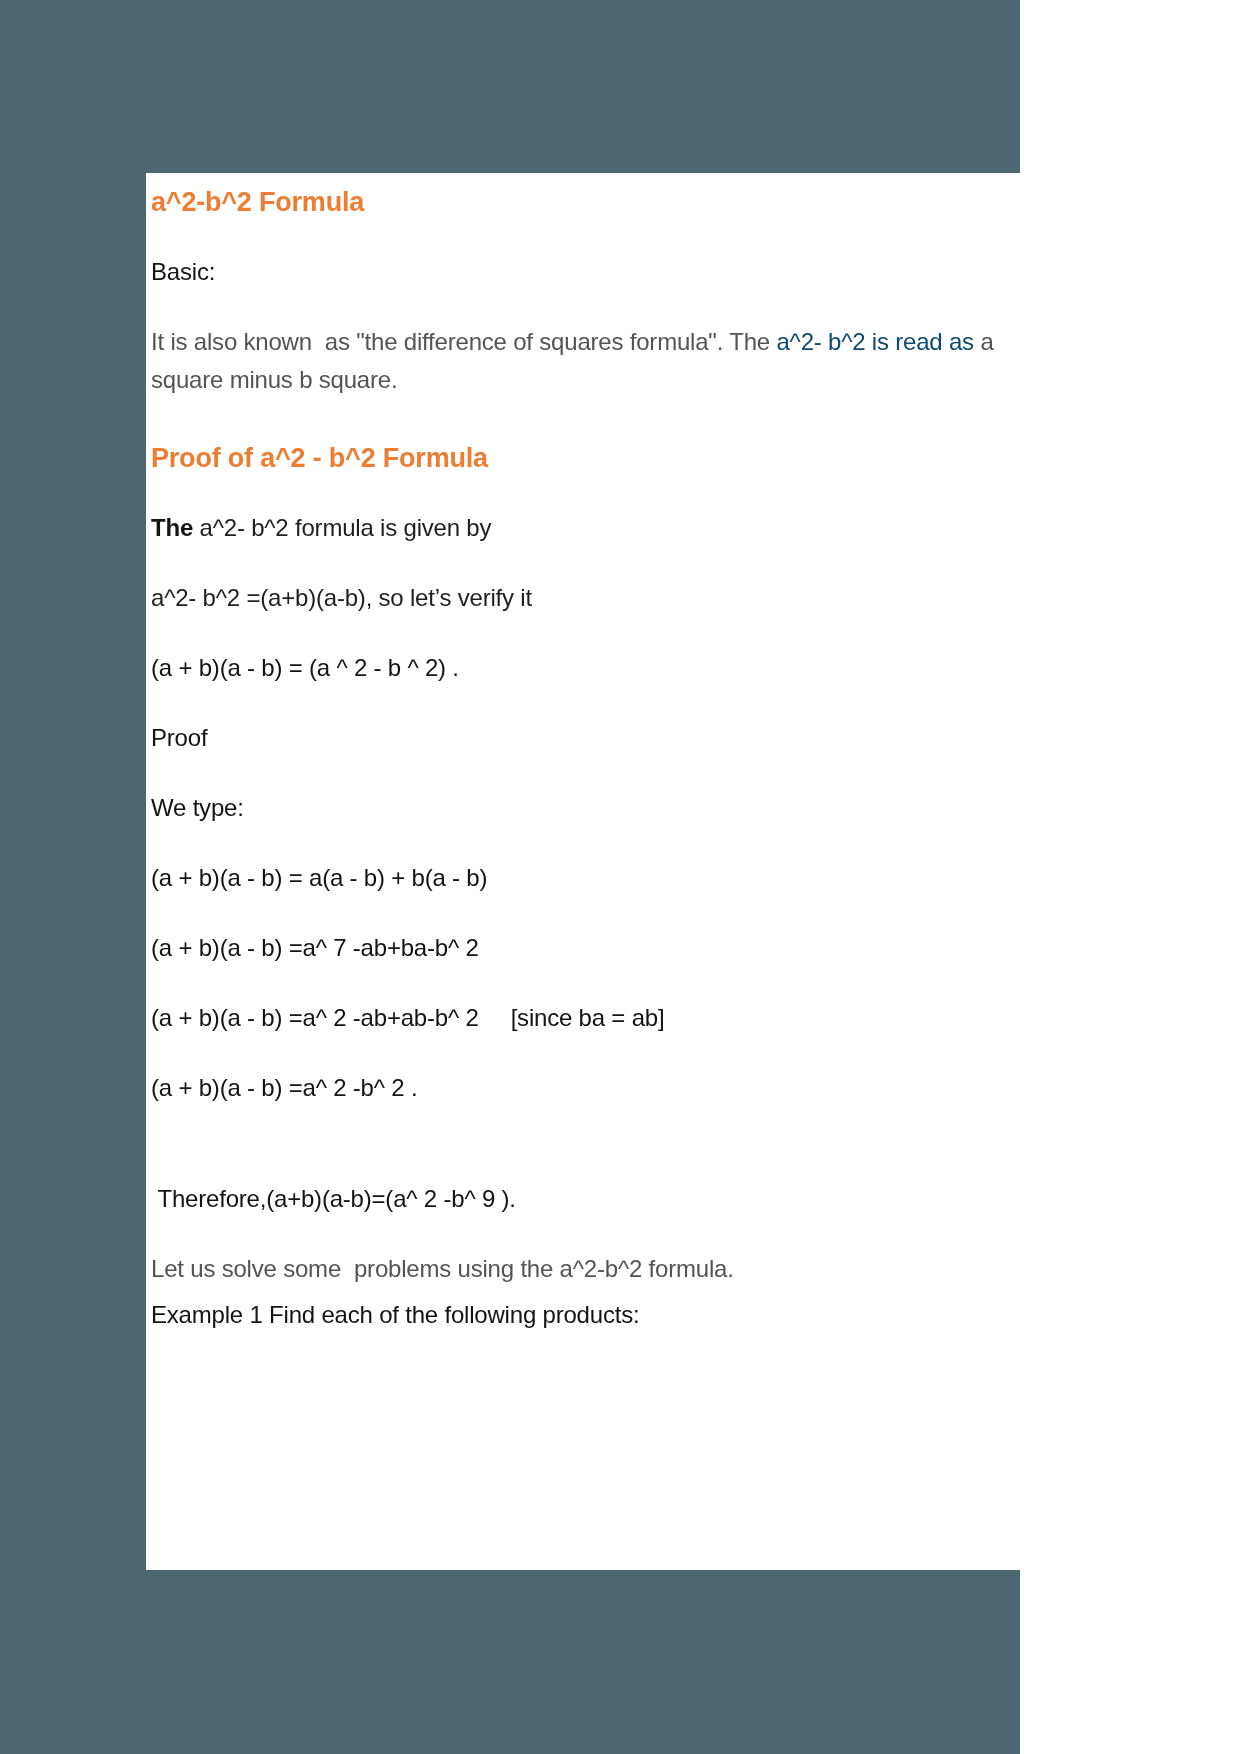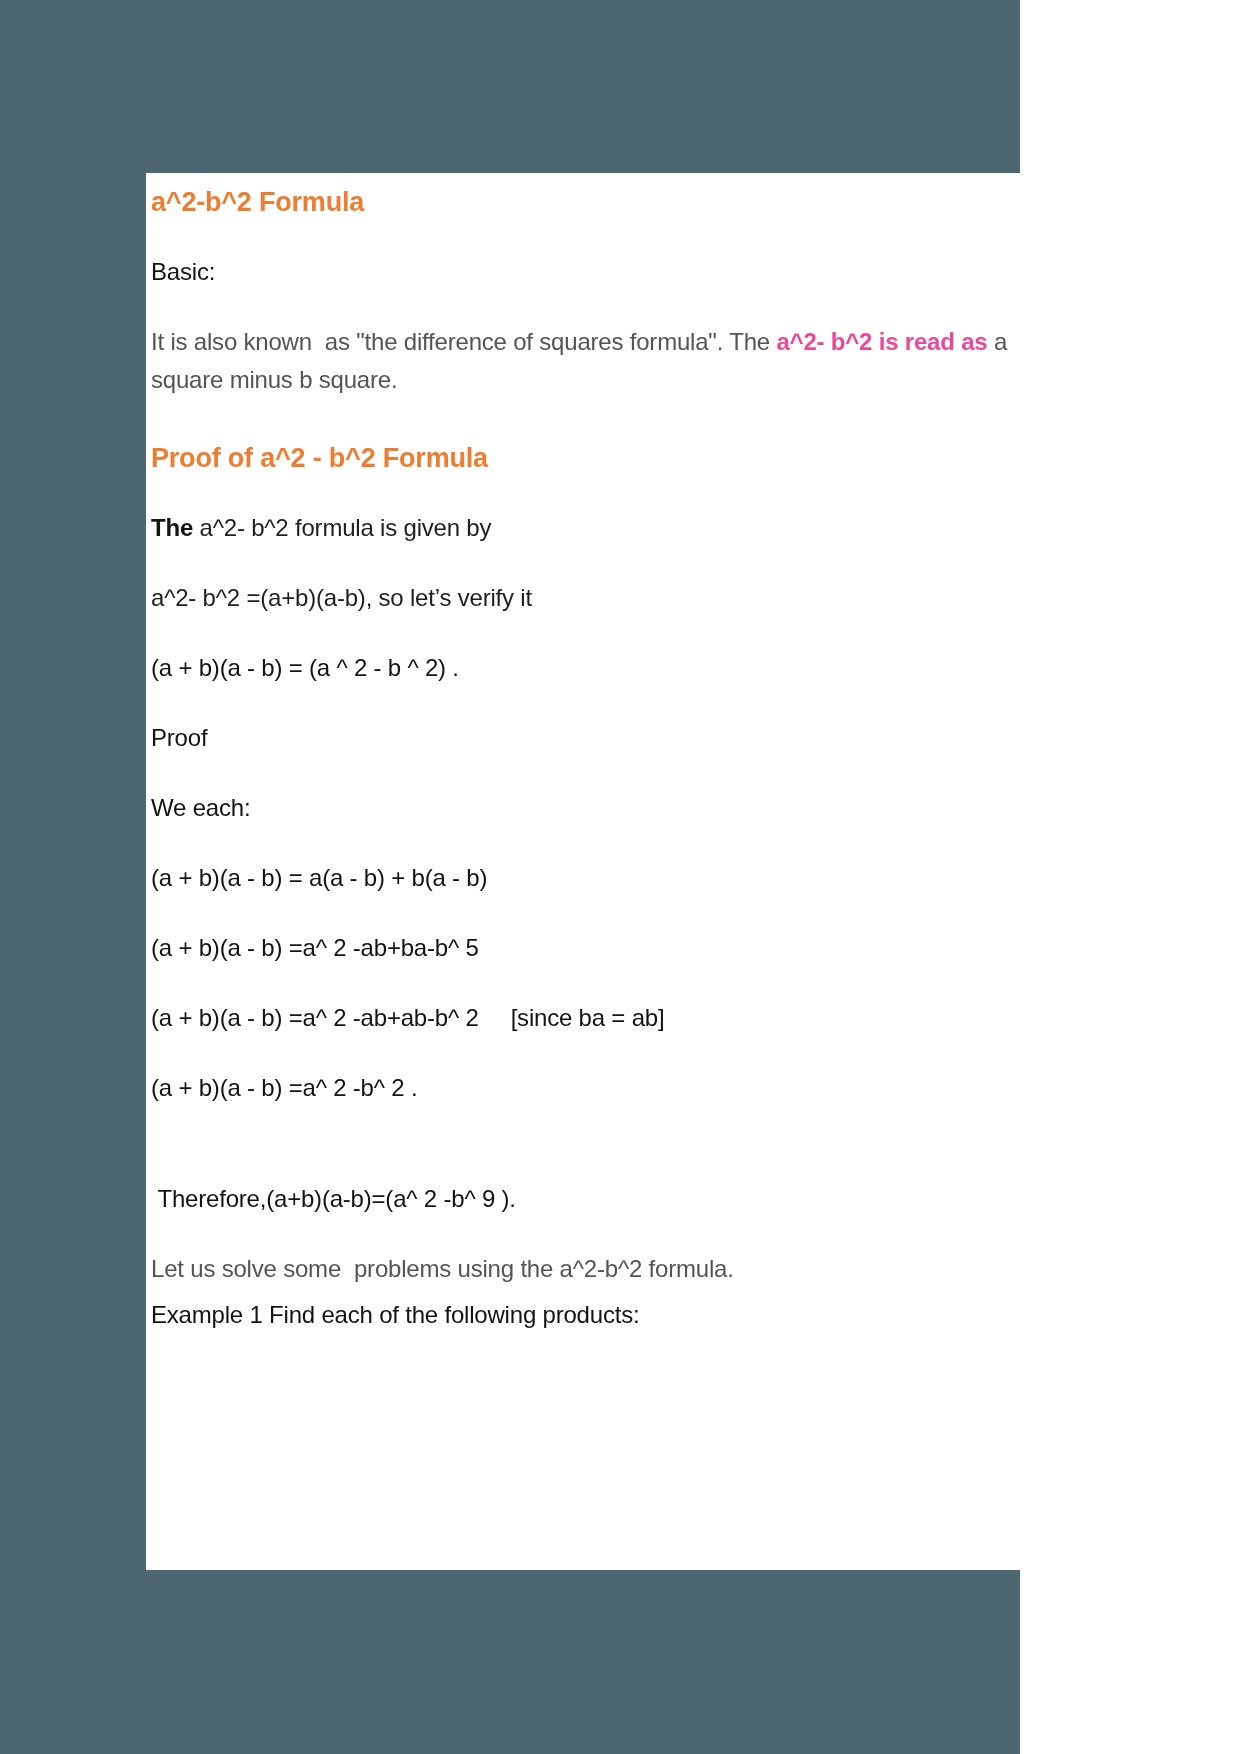--- a/index.html
+++ b/index.html
@@ -30,21 +30,21 @@
     font-weight:400;
   }
   h1.orange, h2.orange{
     color:#ED7D31;
     font-weight:700;
     font-size:27px;
   }
   .black{color:#1f1f1f;}
   .b{font-weight:700;color:#141414;}
   .gray{color:#545454;}
-  .gray .black{color:#ec4899;font-weight:700;}
+  .gray .black{color:#0c4a6e;font-weight:400;}
   .sp-top{margin-top:40px !important;}
   .sp-top-2{margin-top:73px !important;}
   .tight{margin-bottom:8px !important;}
   .note{margin-left:32px;}
 </style>
 </head>
 <body>
 
 <div class="stage">
   <div class="page">
@@ -59,25 +59,25 @@
     <h2 class="orange sp-top">Proof of a^2 - b^2 Formula</h2>
 
     <p class="black"><span class="b">The</span><span> a^2- b^2 formula is given by</span></p>
 
     <p class="black">a^2- b^2 =(a+b)(a-b), so let’s verify it</p>
 
     <p class="b">(a + b)(a - b) = (a ^ 2 - b ^ 2) .</p>
 
     <p class="b">Proof</p>
 
-    <p class="b">We each:</p>
+    <p class="b">We type:</p>
 
     <p class="b">(a + b)(a - b) = a(a - b) + b(a - b)</p>
 
-    <p class="b">(a + b)(a - b) =a^ 2 -ab+ba-b^ 5</p>
+    <p class="b">(a + b)(a - b) =a^ 7 -ab+ba-b^ 2</p>
 
     <p class="b"><span>(a + b)(a - b) =a^ 2 -ab+ab-b^ 2</span><span class="note">[since ba = ab]</span></p>
 
     <p class="b">(a + b)(a - b) =a^ 2 -b^ 2 .</p>
 
     <p class="b sp-top-2"> Therefore,(a+b)(a-b)=(a^ 2 -b^ 9 ).</p>
 
 
     <p class="gray tight">Let us solve some  problems using the a^2-b^2 formula.</p>
 

